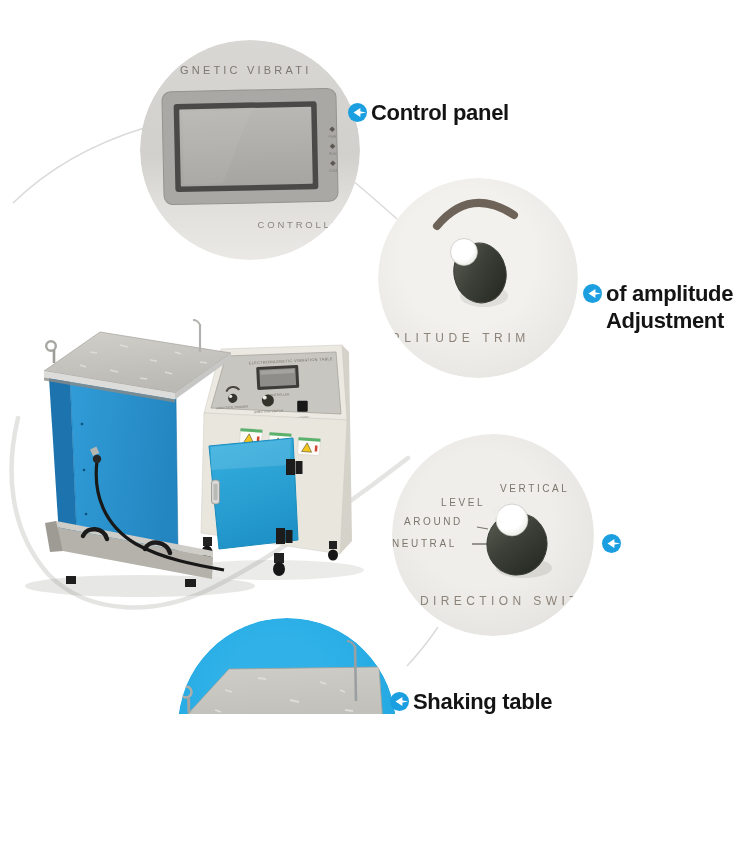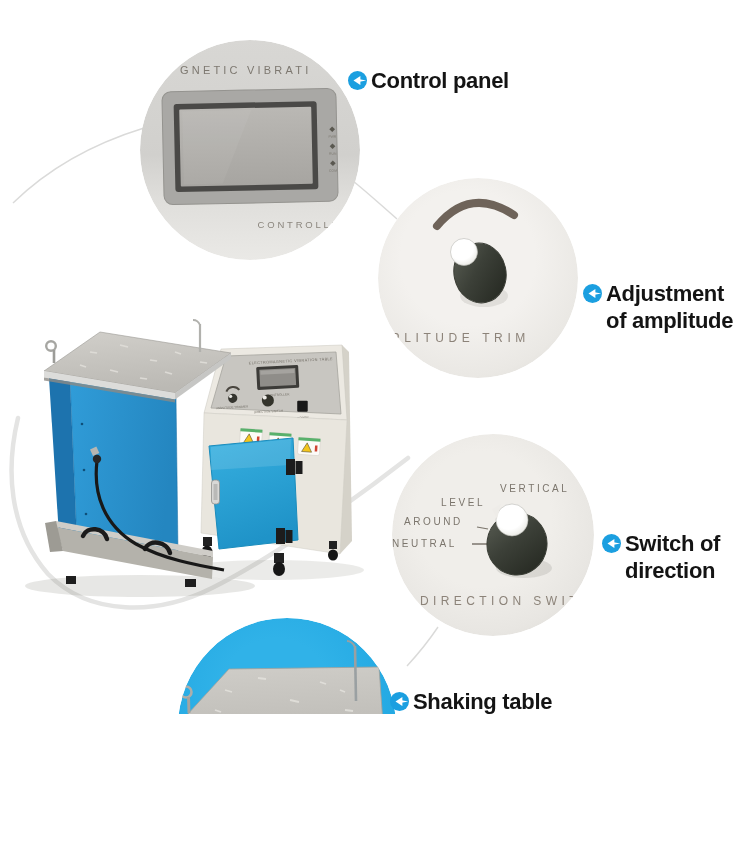--- a/index.html
+++ b/index.html
@@ -279,53 +279,49 @@
         <line x1="54" y1="350" x2="54" y2="363" stroke="#9c9c98" stroke-width="2.6"></line>
       </g>
       <g>
         <line x1="200" y1="352" x2="200" y2="324" stroke="#b1b1ad" stroke-width="2.2"></line>
         <path d="M 200 325 q -2 -5 -7 -5" fill="none" stroke="#b1b1ad" stroke-width="1.8"></path>
       </g>
     </g>
   </g>
 </svg>
 
-<div class="lab" style="left:348px;top:67px">
+<div class="lab" style="left:348px;top:99px">
   <svg class="ic" viewBox="0 0 20 20">
     <circle cx="10" cy="10" r="10" fill="#1b9fe0"></circle>
     <path d="M 13 5.2 L 5.8 10 L 13 14.8 Z" fill="#ffffff"></path>
     <path d="M 12.2 8.6 L 19.2 10 L 12.2 11.4 Z" fill="#ffffff"></path>
   </svg>
   <div class="txt">
         <div>Control panel</div>
       </div>
 </div>
 
 <div class="lab" style="left:583px;top:280px">
   <svg class="ic" viewBox="0 0 20 20">
     <circle cx="10" cy="10" r="10" fill="#1b9fe0"></circle>
     <path d="M 13 5.2 L 5.8 10 L 13 14.8 Z" fill="#ffffff"></path>
     <path d="M 12.2 8.6 L 19.2 10 L 12.2 11.4 Z" fill="#ffffff"></path>
   </svg>
   <div class="txt">
+    <div>of amplitude</div>
     <div>Adjustment</div>
-    <div>of amplitude</div>
   </div>
 </div>
 
 <div class="lab" style="left:602px;top:530px">
   <svg class="ic" viewBox="0 0 20 20">
     <circle cx="10" cy="10" r="10" fill="#1b9fe0"></circle>
     <path d="M 13 5.2 L 5.8 10 L 13 14.8 Z" fill="#ffffff"></path>
     <path d="M 12.2 8.6 L 19.2 10 L 12.2 11.4 Z" fill="#ffffff"></path>
   </svg>
-  <div class="txt">
-    <div>Switch of</div>
-    <div>direction</div>
-  </div>
 </div>
 
 <div class="lab" style="left:390px;top:688px">
   <svg class="ic" viewBox="0 0 20 20">
     <circle cx="10" cy="10" r="10" fill="#1b9fe0"></circle>
     <path d="M 13 5.2 L 5.8 10 L 13 14.8 Z" fill="#ffffff"></path>
     <path d="M 12.2 8.6 L 19.2 10 L 12.2 11.4 Z" fill="#ffffff"></path>
   </svg>
   <div class="txt">
         <div>Shaking table</div>

